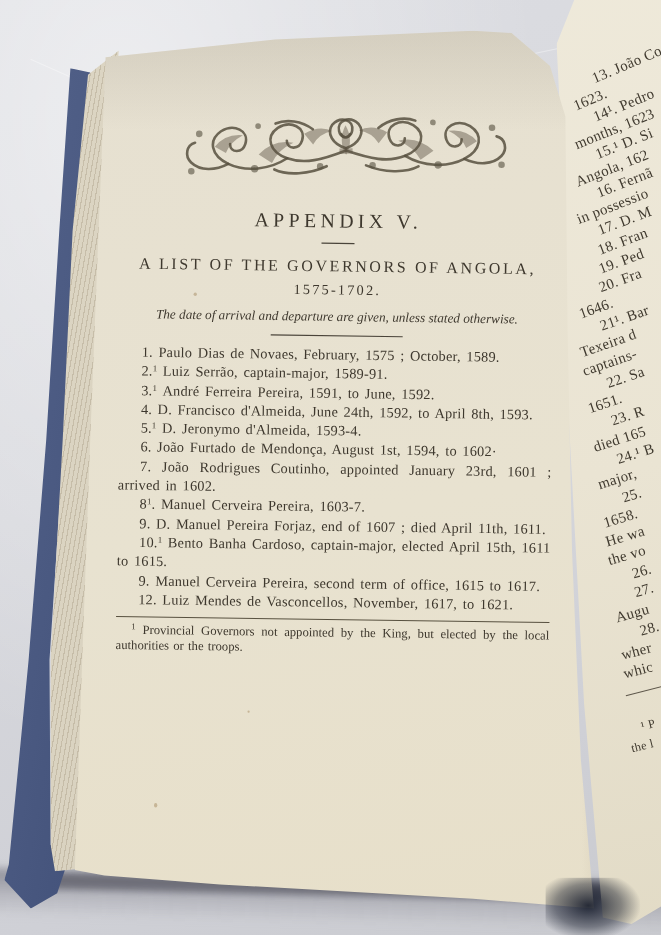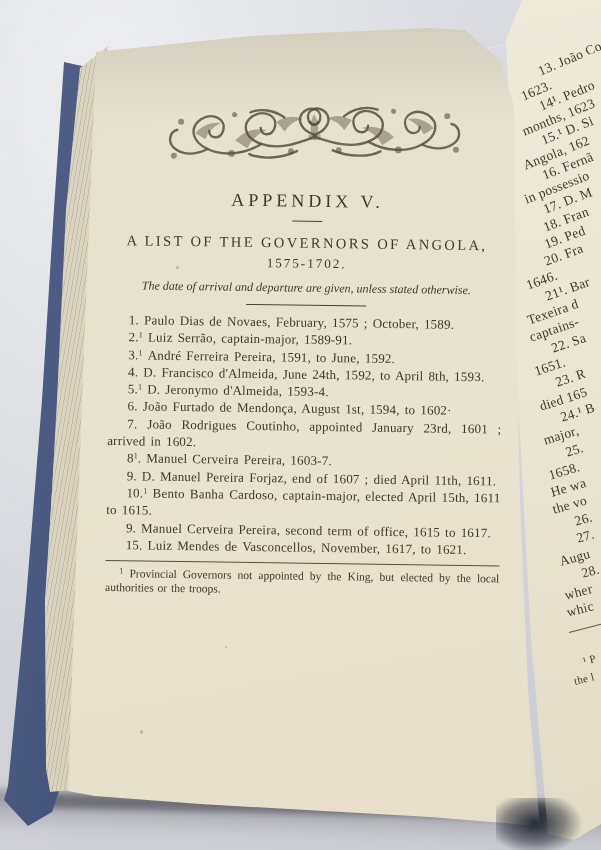--- a/index.html
+++ b/index.html
@@ -218,20 +218,20 @@
       <p class="entry"><span class="enum">2.<sup>1</sup></span>&nbsp;Luiz Serrão, captain-major, 1589-91.</p>
       <p class="entry"><span class="enum">3.<sup>1</sup></span>&nbsp;André Ferreira Pereira, 1591, to June, 1592.</p>
       <p class="entry"><span class="enum">4.</span>&nbsp;D. Francisco d'Almeida, June 24th, 1592, to April 8th, 1593.</p>
       <p class="entry"><span class="enum">5.<sup>1</sup></span>&nbsp;D. Jeronymo d'Almeida, 1593-4.</p>
       <p class="entry"><span class="enum">6.</span>&nbsp;João Furtado de Mendonça, August 1st, 1594, to 1602·</p>
       <p class="entry"><span class="enum">7.</span>&nbsp;João Rodrigues Coutinho, appointed January 23rd, 1601 ; arrived in 1602.</p>
       <p class="entry"><span class="enum">8<sup>1</sup>.</span>&nbsp;Manuel Cerveira Pereira, 1603-7.</p>
       <p class="entry"><span class="enum">9.</span>&nbsp;D. Manuel Pereira Forjaz, end of 1607 ; died April 11th, 1611.</p>
       <p class="entry"><span class="enum">10.<sup>1</sup></span>&nbsp;Bento Banha Cardoso, captain-major, elected April 15th, 1611 to 1615.</p>
       <p class="entry"><span class="enum">9.</span>&nbsp;Manuel Cerveira Pereira, second term of office, 1615 to 1617.</p>
-      <p class="entry"><span class="enum">15.</span>&nbsp;Luiz Mendes de Vasconcellos, November, 1617, to 1621.</p>
+      <p class="entry"><span class="enum">12.</span>&nbsp;Luiz Mendes de Vasconcellos, November, 1617, to 1621.</p>
     </div>
 
   <hr class="fn-rule">
   <p class="lp-footnote"><sup id="fn-marker">1</sup> <span id="fn-text">Provincial Governors not appointed by the King, but elected by the local authorities or the troops.</span></p>
 </div>
 
 <div class="gutter-dark"></div>
 
 </body></html>

